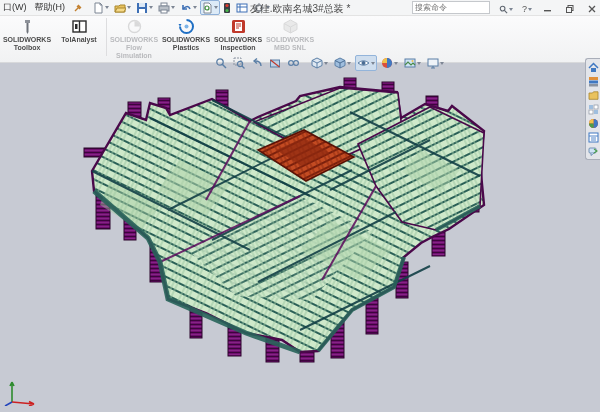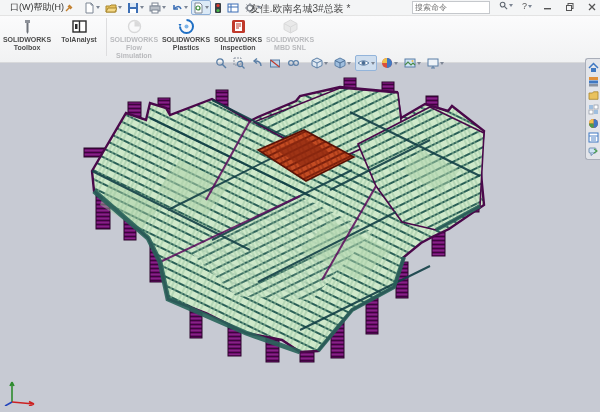--- a/index.html
+++ b/index.html
@@ -1,29 +1,29 @@
 <!DOCTYPE html>
 <html><head>
 <meta charset="utf-8">
 <style>
   html,body{margin:0;padding:0;}
   body{width:600px;height:412px;overflow:hidden;font-family:"Liberation Sans",sans-serif;background:#c7cad3;position:relative;}
   .app{position:absolute;inset:0;}
 
   
   .titlebar{position:absolute;top:0;left:0;right:0;height:15px;background:#f4f5f6;border-bottom:1px solid #e3e3e3;display:flex;align-items:center;font-size:9px;color:#333;}
-  .menu{display:flex;align-items:center;gap:0;padding-left:10px;white-space:nowrap;justify-content:center;}
+  .menu{display:flex;align-items:center;gap:8px;padding-left:3px;white-space:nowrap;justify-content:center;}
   .menu span{cursor:default;}
   .pin{width:10px;height:10px;display:inline-block;}
   .qat{display:flex;align-items:center;gap:1px;margin-left:8px;}
   .qbtn{display:flex;align-items:center;padding:0 1px;height:13px;border:1px solid transparent;border-radius:2px;}
   .qbtn.sel{border:1px solid #8fb0d8;background:#dceaf7;}
   .caret{width:0;height:0;border-left:2.5px solid transparent;border-right:2.5px solid transparent;border-top:3px solid #7d8694;margin-left:1px;}
   .doc-title{position:absolute;left:50%;transform:translateX(-50%);top:2px;font-size:10px;color:#4a4a4a;white-space:nowrap;}
-  .tb-right{margin-left:auto;display:flex;align-items:flex-start;gap:9px;padding-right:2px;}
+  .tb-right{margin-left:auto;display:flex;align-items:flex-end;gap:9px;padding-right:2px;}
   .searchbox{display:flex;align-items:center;border:1px solid #c5c8cc;background:#fff;height:11px;width:72px;padding:0 2px;}
   .searchbox input{border:none;outline:none;width:52px;font-size:8px;font-family:"Liberation Sans",sans-serif;color:#666;background:transparent;padding:0;}
   .mag{width:9px;height:9px;}
   .wctl{width:13px;height:11px;display:flex;align-items:center;justify-content:center;color:#555;}
   .help{font-size:9px;color:#555;display:flex;align-items:center;}
 
   
   .addins{position:absolute;top:16px;left:0;right:0;height:46px;background:linear-gradient(#fbfbfc,#f1f2f3);border-bottom:1px solid #d8d9db;display:flex;align-items:flex-start;padding-left:1px;}
   .aitem{width:52px;display:flex;flex-direction:column;align-items:center;padding-top:2px;cursor:default;}
   .aitem .ic{width:17px;height:17px;}

